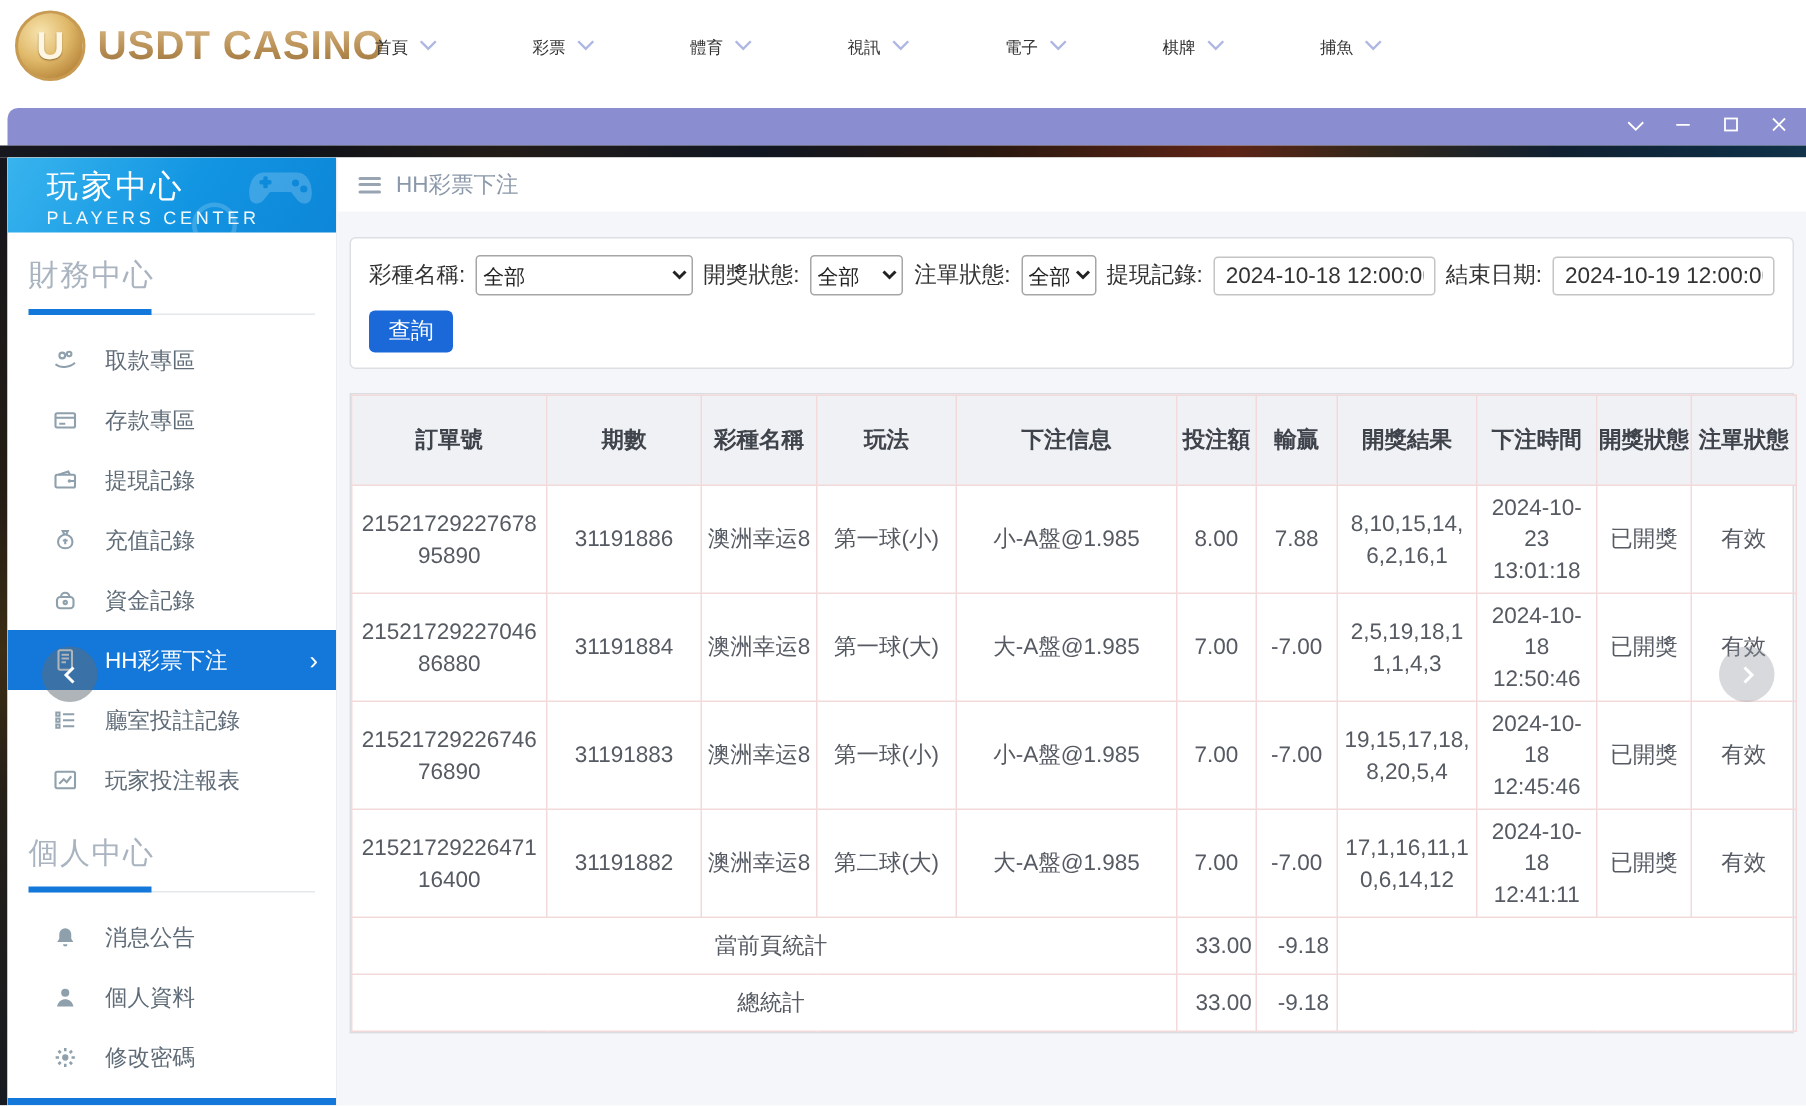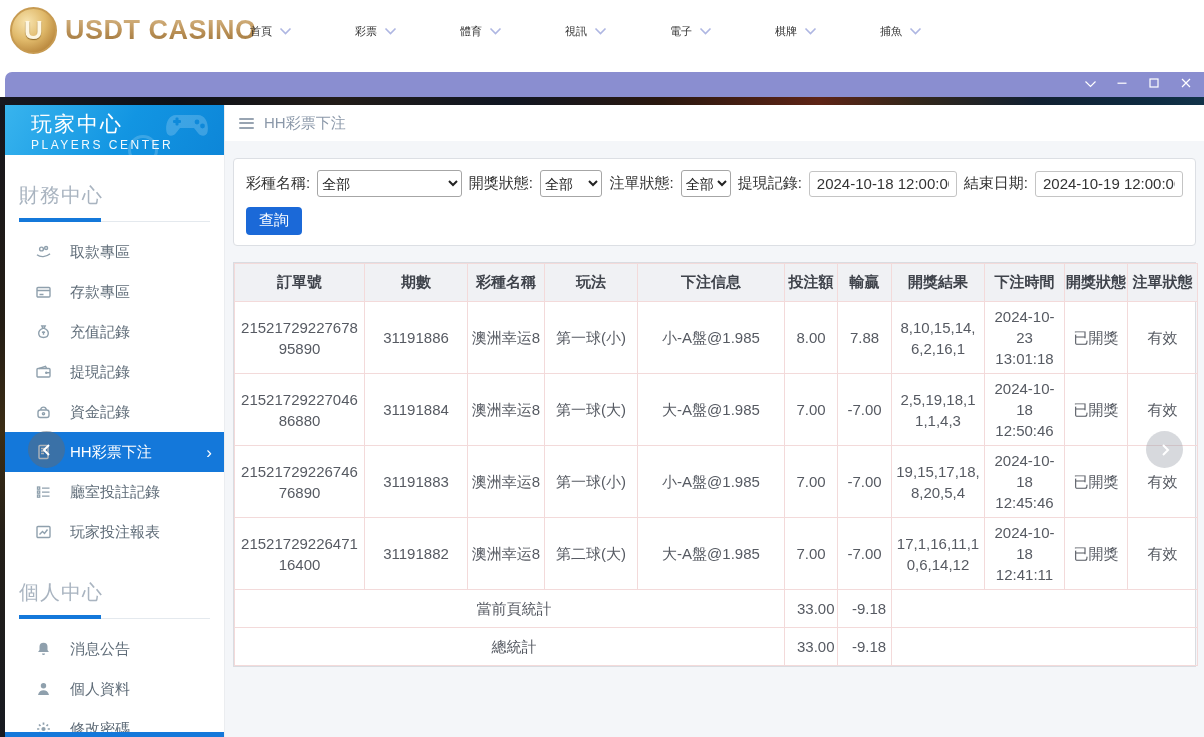--- a/index.html
+++ b/index.html
@@ -39,21 +39,21 @@
 
   
   .sidebar { position:relative; width:220px; flex:none; background:#fff; border-right:1px solid #ebedf0; overflow:hidden; }
   .sb-header { height:50px; background:linear-gradient(120deg,#38b4ee 0%,#1295e2 55%,#0d86d8 100%);
                color:#fff; padding:5px 0 0 26px; position:relative; overflow:hidden; }
   .sb-header::after { content:''; position:absolute; right:66px; top:30px; width:24px; height:24px;
                border:3px solid rgba(255,255,255,.18); border-radius:50%; }
   .sb-title { font-size:21px; font-weight:500; letter-spacing:2px; }
   .sb-sub { font-size:12px; letter-spacing:2.5px; margin-top:0; opacity:.95; }
   .sb-deco { position:absolute; right:14px; top:6px; opacity:.45; }
-  .sec-title { margin:27px 14px 0; font-size:20px; color:#a9b4c0; letter-spacing:1px; }
+  .sec-title { margin:15px 14px 0; font-size:20px; color:#a9b4c0; letter-spacing:1px; }
   .sec-underline { position:relative; height:4px; margin:9px 14px 10px; }
   .sec-underline::before { content:''; position:absolute; left:0; right:0; bottom:0; height:1px; background:#e4e9ee; }
   .sec-underline::after { content:''; position:absolute; left:0; top:0; width:82px; height:4px; background:#1478da; }
   .sb-item { height:40px; display:flex; align-items:center; padding:0 12px 0 30px; gap:17px;
              color:#5f6c78; font-size:15px; cursor:pointer; }
   .sb-icon { width:18px; height:16px; color:#8fa0ad; display:inline-flex; align-items:center; flex:none; }
   .sb-item.active { background:#1478da; color:#fff; }
   .sb-item.active .sb-icon { color:#fff; }
   .sb-arrow { margin-left:auto; font-size:17px; line-height:1; }
   .sb-stub { position:absolute; bottom:0; left:0; width:100%; height:5px; background:#1478da; }
@@ -72,21 +72,21 @@
                        font-size:14px; color:#222; font-family:inherit; }
   .w-lg { width:148px; } .w-md { width:64px; } .w-sm { width:50px; }
   .date-input { width:148px; height:26px; border:1px solid #c4c4c4; border-radius:3px; padding:0 7px;
                 font-size:15px; color:#333; font-family:inherit; }
   .search-btn { margin-top:10px; padding:4px 13px 5px; background:#1b69d8; color:#fff; border:none;
                 border-radius:4px; font-size:15px; cursor:pointer; font-family:inherit; }
 
   .table-wrap { margin-top:16px; border:1px solid #d9dce1; background:#fff; }
   table { width:100%; border-collapse:collapse; table-layout:fixed; font-size:15px; }
   th, td { border:1px solid #f3dada; text-align:center; vertical-align:middle; padding:4px 3px; }
-  th { background:#f0f1f4; color:#3f434b; font-weight:bold; height:28px; padding:9px 0; }
+  th { background:#f0f1f4; color:#3f434b; font-weight:bold; height:28px; padding:20px 0; }
   td { color:#565a62; height:57px; line-height:1.4; }
   tr.sum td { height:38px; color:#565a62;padding-left:12px; }
   td.ba { word-break:break-all; }
 
   
   .edge-btn { position:absolute; width:37px; height:37px; border-radius:50%; border:none; cursor:pointer;
               display:flex; align-items:center; justify-content:center; z-index:6; }
   .edge-btn.left  { left:28px;  top:431px; background:rgba(96,106,116,.5); }
   .edge-btn.right { left:1146px; top:431px; background:rgba(150,156,166,.38); }
 </style>
@@ -207,37 +207,37 @@
               <svg width="17" height="16" viewBox="0 0 16 16" fill="none" stroke="currentColor" stroke-width="1.4">
                 <rect x="1.5" y="3.5" width="13" height="9.5" rx="1"></rect>
                 <path d="M1.5 6.5h13M4 10.5h4"></path>
               </svg>
             </span>
             <span>存款專區</span>
           </div>
           <div class="sb-item">
             <span class="sb-icon">
               <svg width="17" height="16" viewBox="0 0 16 16" fill="none" stroke="currentColor" stroke-width="1.4">
-                <path d="M6.3 2h3.4L8.6 4.3H7.4z"></path>
-                <path d="M7.4 4.3C4.9 5.1 3.2 7 3.2 9.3c0 2.5 2 4.2 4.8 4.2s4.8-1.7 4.8-4.2c0-2.3-1.7-4.2-4.2-5"></path>
-                <path d="M8 7.2v3.6M6.4 8.3h3.2"></path>
-              </svg>
-            </span>
-            <span>充值記錄</span>
-          </div>
-          <div class="sb-item">
-            <span class="sb-icon">
-              <svg width="17" height="16" viewBox="0 0 16 16" fill="none" stroke="currentColor" stroke-width="1.4">
                 <path d="M3.5 4.5l6.5-2.2 1.2 2.2"></path>
                 <rect x="1.5" y="4.5" width="13" height="8.5" rx="1"></rect>
                 <path d="M10 8.7h4.5"></path>
                 <circle cx="10.8" cy="8.7" r=".5" fill="currentColor"></circle>
               </svg>
             </span>
             <span>提現記錄</span>
+          </div>
+          <div class="sb-item">
+            <span class="sb-icon">
+              <svg width="17" height="16" viewBox="0 0 16 16" fill="none" stroke="currentColor" stroke-width="1.4">
+                <path d="M6.3 2h3.4L8.6 4.3H7.4z"></path>
+                <path d="M7.4 4.3C4.9 5.1 3.2 7 3.2 9.3c0 2.5 2 4.2 4.8 4.2s4.8-1.7 4.8-4.2c0-2.3-1.7-4.2-4.2-5"></path>
+                <path d="M8 7.2v3.6M6.4 8.3h3.2"></path>
+              </svg>
+            </span>
+            <span>充值記錄</span>
           </div>
           <div class="sb-item">
             <span class="sb-icon">
               <svg width="17" height="16" viewBox="0 0 16 16" fill="none" stroke="currentColor" stroke-width="1.4">
                 <rect x="2.5" y="6" width="11" height="7.5" rx="2.2"></rect>
                 <path d="M5.2 6c0-3.8 5.6-3.8 5.6 0"></path>
                 <circle cx="8" cy="9.7" r="1.1"></circle>
               </svg>
             </span>
             <span>資金記錄</span>

